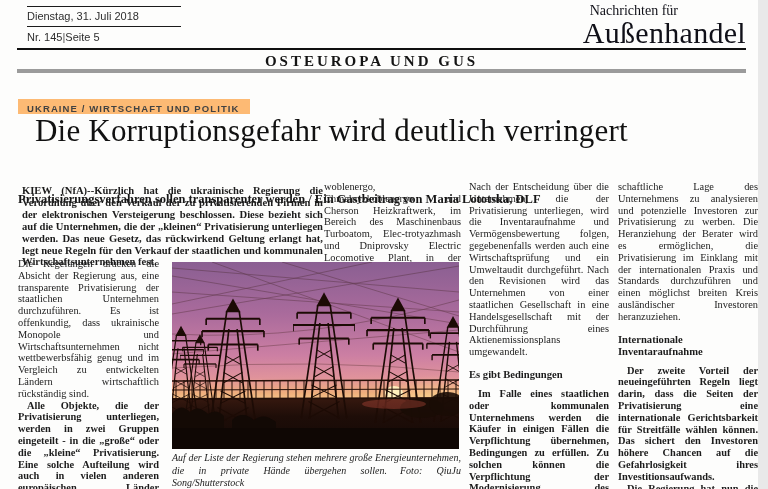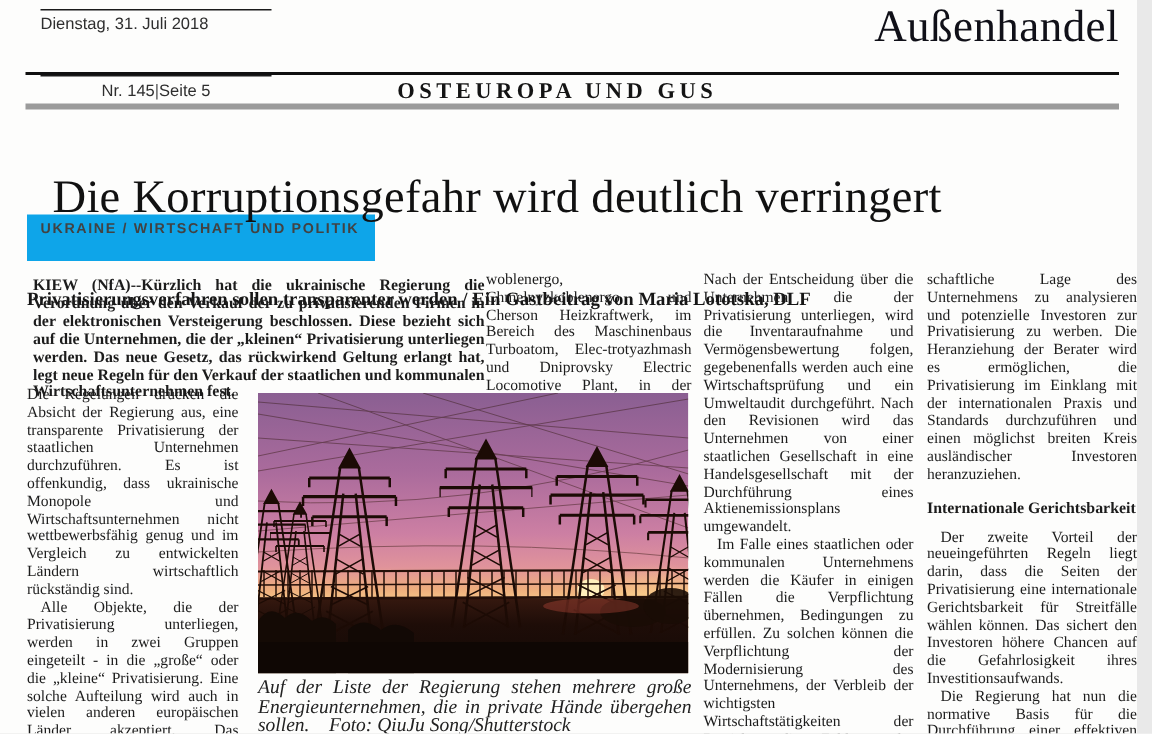--- a/index.html
+++ b/index.html
@@ -4,75 +4,76 @@
 <style>
   html,body{margin:0;padding:0;background:#e9e9e9;}
   #page{position:relative;width:758px;height:489px;background:#fdfdfc;overflow:hidden;
         font-family:"Liberation Serif",serif;color:#1c1c1c;}
 
   
   .dateblock{position:absolute;left:27px;top:6px;width:154px;
              font-family:"Liberation Sans",sans-serif;font-size:11px;color:#2e2e2e;}
   .dateblock .rule{border-top:1.5px solid #1b1b1b;}
   .dateblock .date{padding:3px 0 4px 0;}
-  .issuerow{display:flex;justify-content:center;border-top:1.5px solid #1b1b1b;padding-top:4px;margin-top:24px;}
+  .issuerow{display:flex;justify-content:flex-start;border-top:1.5px solid #1b1b1b;padding-top:4px;}
   .issuerow .pipe{color:#555;}
 
   .masthead{position:absolute;right:12px;top:3px;text-align:left;color:#101018;}
   .m-top{font-size:14px;line-height:15px;margin-left:7px;}
   .m-main{font-size:30px;line-height:29px;letter-spacing:0.3px;}
 
   .rule-black{position:absolute;left:17px;right:12px;top:48px;border-top:2px solid #101010;}
   .section-title{position:absolute;left:0;right:15px;top:53px;text-align:center;
                  font-size:15px;font-weight:bold;letter-spacing:3px;color:#141414;}
   .rule-gray{position:absolute;left:17px;right:12px;top:69px;border-top:4px solid #9b9b9b;}
 
   
-  .kicker{position:absolute;left:18px;top:99px;background:#0ea5e9;color:#424242;
+  .kicker{position:absolute;left:18px;top:99px;background:#fdba74;color:#424242;
           font-family:"Liberation Sans",sans-serif;font-size:9.5px;font-weight:bold;
-          letter-spacing:1.1px;padding:4px 10px 16px 9px;white-space:nowrap;margin-top:44px;}
+          letter-spacing:1.1px;padding:4px 10px 0 9px;white-space:nowrap;}
   .headline{position:absolute;left:35px;top:113px;margin:0;font-size:31px;font-weight:400;
             letter-spacing:0.2px;color:#111;white-space:nowrap;}
   .subhead{position:absolute;left:18px;top:156px;font-size:12.5px;font-weight:bold;color:#161616;margin-top:36px;}
 
   
   .bodytext, .bodytext p{font-size:10.4px;line-height:11.8px;text-align:justify;margin:0;}
   .lead{position:absolute;left:18px;top:181px;width:301px;font-weight:bold;
         font-size:10.6px;line-height:11.9px;text-align:justify;margin:4px;}
   .col{position:absolute;top:181px;}
   .col1{left:18px;top:258px;width:141px;}
   .col3{left:324px;width:137px;}
   .col4{left:469px;width:140px;}
   .col5{left:618px;width:140px;}
-  .col p.ind{text-indent:9px;}
+  .col p.ind{text-indent:9px;font-weight:bold;}
   .col h3{font-size:10.6px;line-height:12px;margin:11px 0 7px 0;text-align:left;}
 
   
   .photo{position:absolute;left:172px;top:262px;width:287px;height:187px;overflow:hidden;}
   .photo svg{display:block;}
-  .caption{position:absolute;left:172px;top:452px;width:289px;font-size:13px;font-style:italic;
+  .caption{position:absolute;left:172px;top:452px;width:289px;font-size:10px;font-style:italic;
            line-height:12.5px;text-align:justify;color:#222;}
   .caption .credit{padding-left:13px;}
 </style>
 </head>
 <body>
 
 <div id="page">
 
   <div class="dateblock">
     <div class="rule"></div>
     <div class="date">Dienstag, 31. Juli 2018</div>
     <div class="issuerow">
       <span>Nr. 145</span>
       <span class="pipe">|</span>
       <span>Seite 5</span>
     </div>
   </div>
 
   <div class="masthead">
+    <div class="m-top">Nachrichten für</div>
     <div class="m-main">Außenhandel</div>
   </div>
 
   <div class="rule-black"></div>
   <div class="section-title">OSTEUROPA UND GUS</div>
   <div class="rule-gray"></div>
 
   <div class="kicker">UKRAINE / WIRTSCHAFT UND POLITIK</div>
   <h1 class="headline">Die Korruptionsgefahr wird deutlich verringert</h1>
   <div class="subhead">Privatisierungsverfahren sollen transparenter werden / Ein Gastbeitrag von Maria Lototska, DLF</div>
@@ -173,23 +174,24 @@
       <rect x="0" y="166" width="287" height="21" fill="#0f0704"></rect>
     </svg>
   </div>
 
   <div class="caption">
     <span>Auf der Liste der Regierung stehen mehrere große Energieunternehmen, die in private Hände übergehen sollen.</span><span class="credit">Foto: QiuJu Song/Shutterstock</span>
   </div>
 
   <div class="col col4 bodytext">
     <p>Nach der Entscheidung über die Unternehmen, die der Privatisierung unterliegen, wird die Inventaraufnahme und Vermögensbewertung folgen, gegebenenfalls werden auch eine Wirtschaftsprüfung und ein Umweltaudit durchgeführt. Nach den Revisionen wird das Unternehmen von einer staatlichen Gesellschaft in eine Handelsgesellschaft mit der Durchführung eines Aktienemissionsplans umgewandelt.</p>
+    <h3>Es gibt Bedingungen</h3>
     <p class="ind">Im Falle eines staatlichen oder kommunalen Unternehmens werden die Käufer in einigen Fällen die Verpflichtung übernehmen, Bedingungen zu erfüllen. Zu solchen können die Verpflichtung der Modernisierung des Unternehmens, der Verbleib der wichtigsten Wirtschaftstätigkeiten der Betriebe, die Zahlung der Lohnrückstände und andere gesetzlichen Vorgaben gehören. Informationen über die Bedingungen und die Preishöhe werden auf der offiziel-</p>
   </div>
 
   <div class="col col5 bodytext">
     <p>schaftliche Lage des Unternehmens zu analysieren und potenzielle Investoren zur Privatisierung zu werben. Die Heranziehung der Berater wird es ermöglichen, die Privatisierung im Einklang mit der internationalen Praxis und Standards durchzuführen und einen möglichst breiten Kreis ausländischer Investoren heranzuziehen.</p>
-    <h3>Internationale Gerichtsbarkeit</h3>
+    <h3>Internationale Inventaraufnahme</h3>
     <p class="ind">Der zweite Vorteil der neueingeführten Regeln liegt darin, dass die Seiten der Privatisierung eine internationale Gerichtsbarkeit für Streitfälle wählen können. Das sichert den Investoren höhere Chancen auf die Gefahrlosigkeit ihres Investitionsaufwands.</p>
     <p class="ind">Die Regierung hat nun die normative Basis für die Durchführung einer effektiven Privatisierung geschaffen. Jetzt ist es von hoher Bedeutung, wie Privatisierungen in der Praxis realisiert werden und ob es möglich ist, das Wirtschaftswachs-</p>
   </div>
 
 </div>
 
 </body></html>

